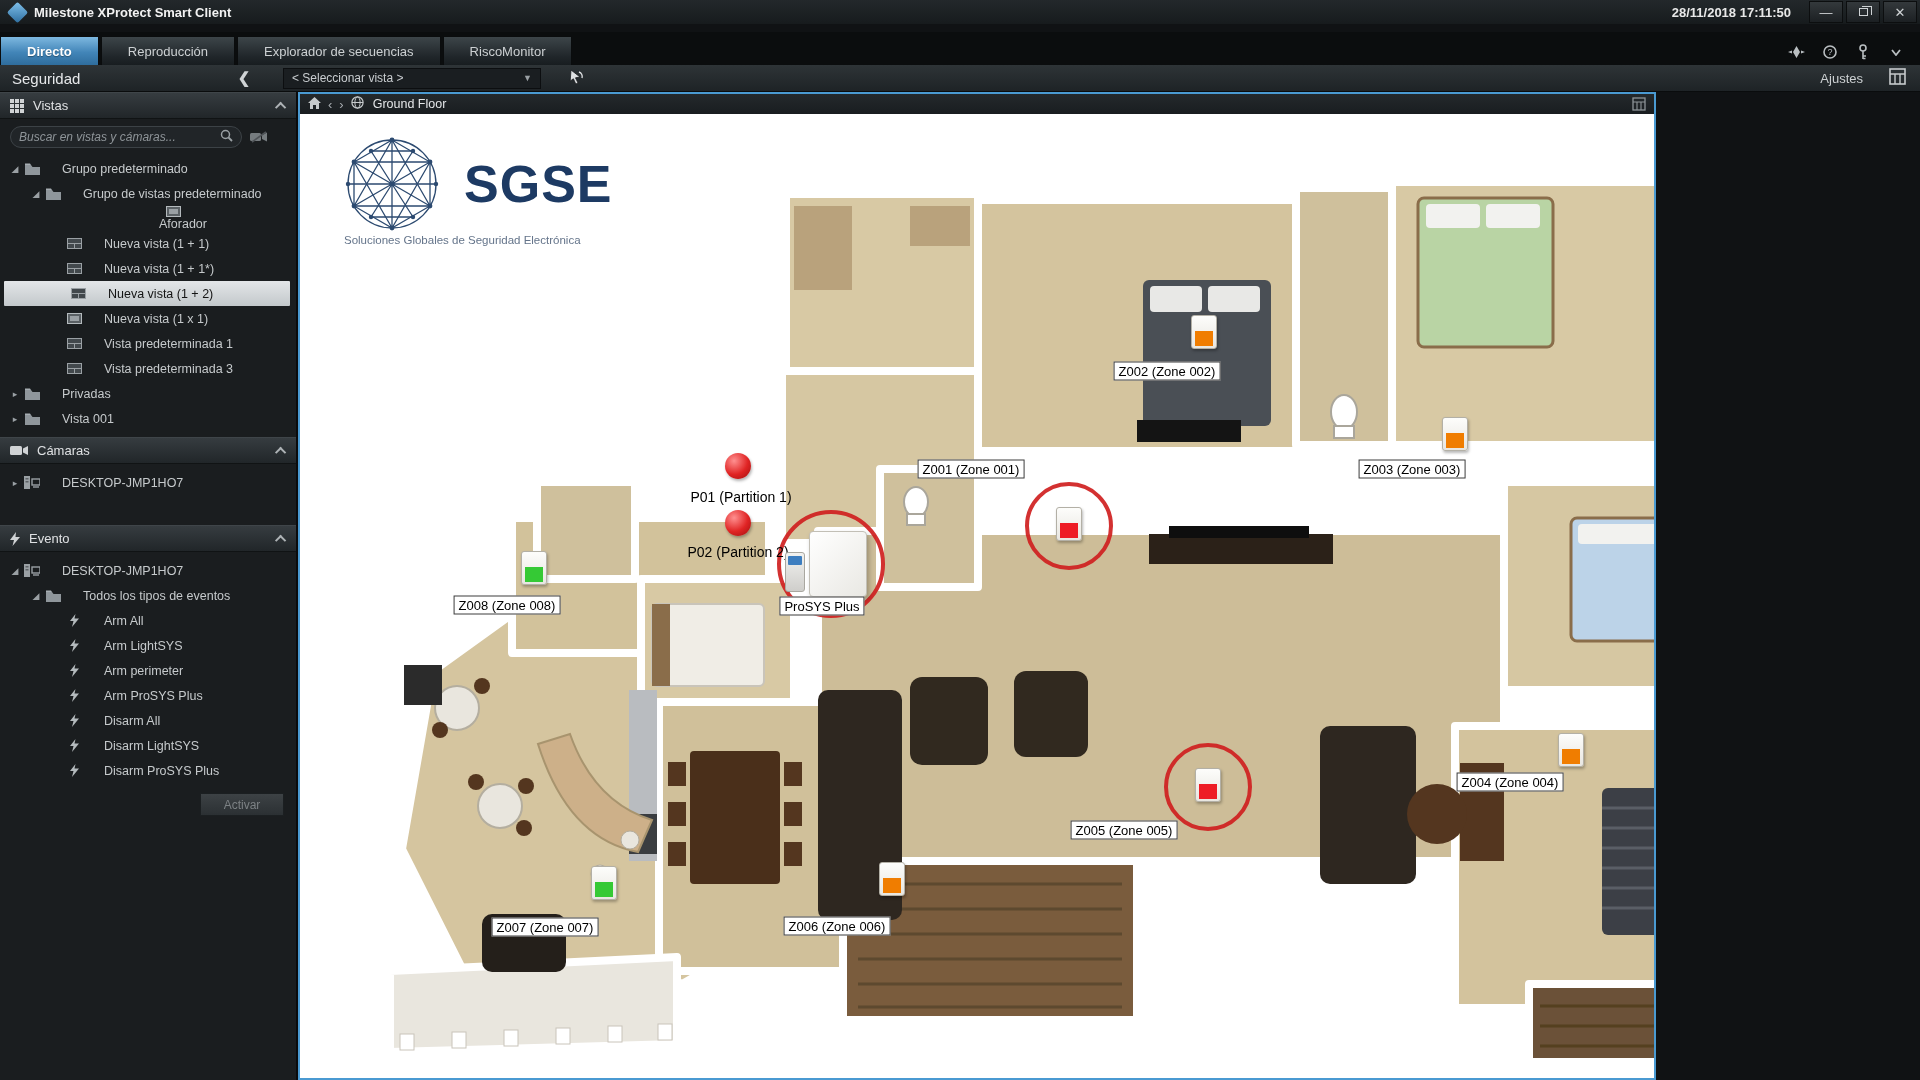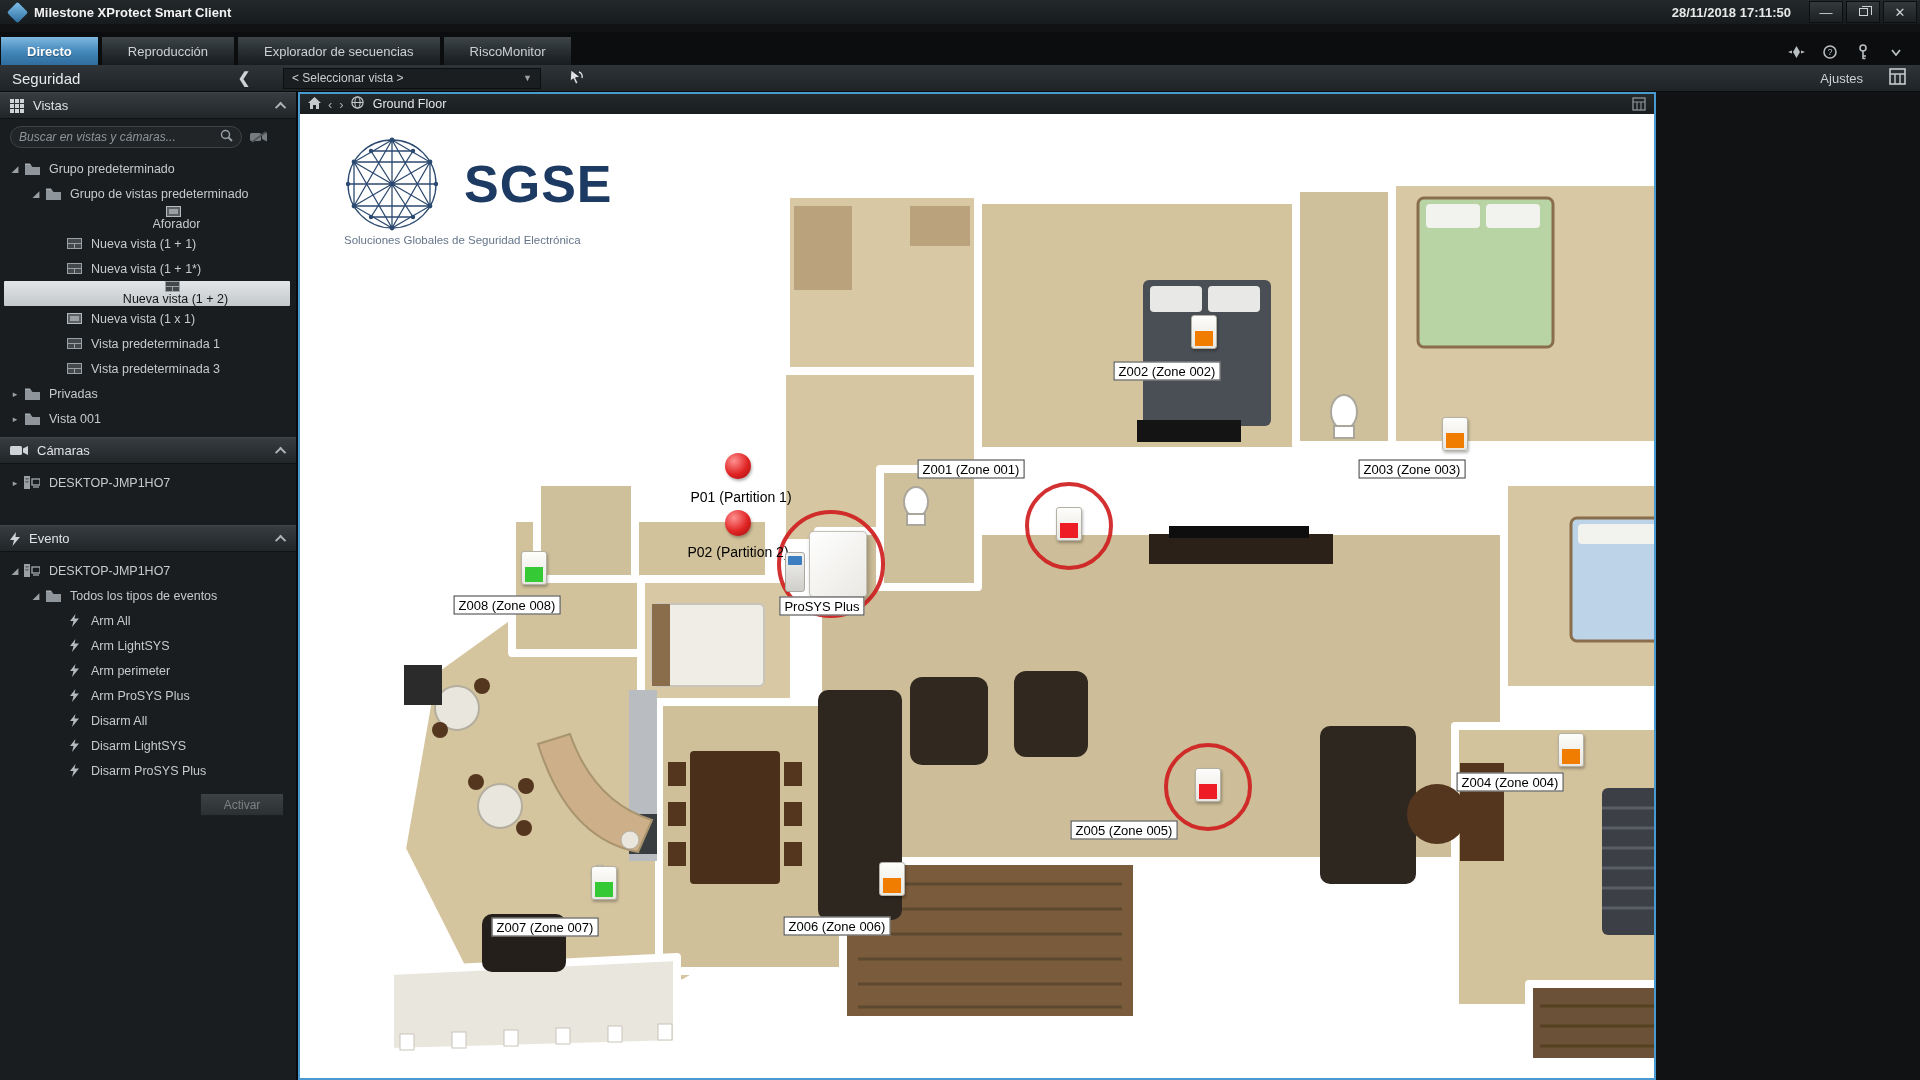--- a/index.html
+++ b/index.html
@@ -61,24 +61,24 @@
   .searchbox { flex:0 0 232px; height:22px; background:#212528; border:1px solid #3c4246;
                border-radius:11px; display:flex; align-items:center; padding:0 8px; }
   .searchbox input { flex:1; background:transparent; border:none; outline:none; color:#fca5a5;
                      font-size:12px; font-style:italic; font-family:"Liberation Sans",sans-serif; }
   .searchbox input::placeholder { color:#8e9498; }
   .cam-filter { margin-left:8px; display:flex; opacity:.8; }
 
   .trow { height:25px; display:flex; align-items:center; color:#c6cacc; font-size:12.5px;
           white-space:nowrap; }
   .trow.sel { background:linear-gradient(#e3e6e8,#c3c8cb); color:#141414; margin:0 6px 0 4px;
-              border-radius:1px;flex-direction:column; }
+              border-radius:1px; }
   .arr { width:14px; text-align:center; color:#9aa0a4; font-size:9px; flex:none; }
   .tic { width:20px; display:flex; justify-content:center; flex:none; }
-  .tlb { margin-left:7px; overflow:hidden; text-overflow:ellipsis; }
+  .tlb { margin-left:20px; overflow:hidden; text-overflow:ellipsis; }
   .activar-wrap { display:flex; justify-content:flex-end; padding:10px 12px 0 0; }
   .activar-btn { width:84px; height:23px; background:linear-gradient(#3d4245,#2b3033);
                  border:1px solid #1b1f21; color:#7c8184; font-size:12px;
                  display:flex; align-items:center; justify-content:center; }
   .gap { height:30px; }
 
   
   .view-panel { flex:1; border:2px solid #4a9ad2; display:flex; flex-direction:column;
                 background:#ffffff; position:relative; }
   .mapbar { height:20px; background:linear-gradient(#24292c,#191d20); display:flex; align-items:center;

